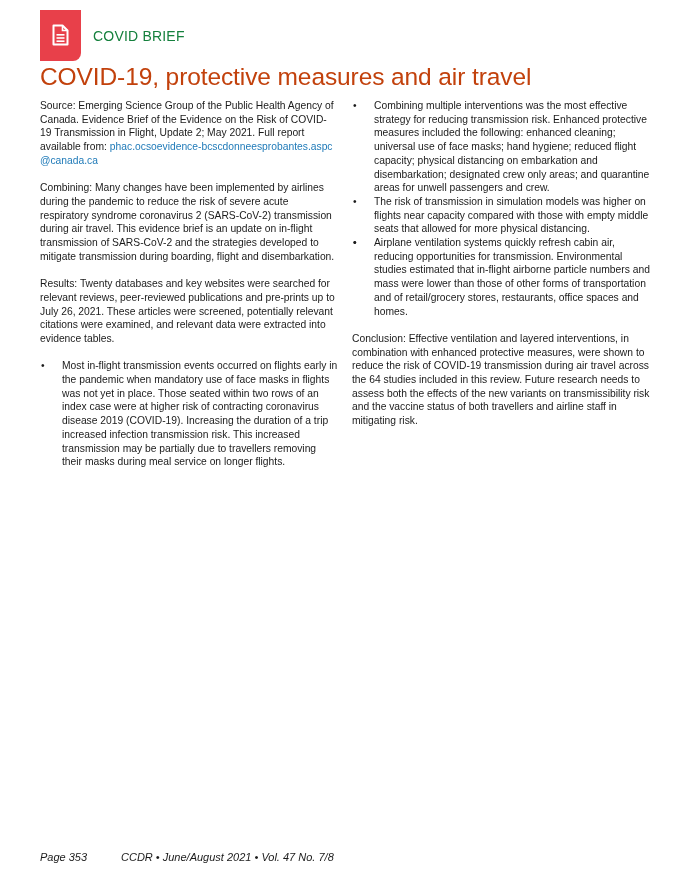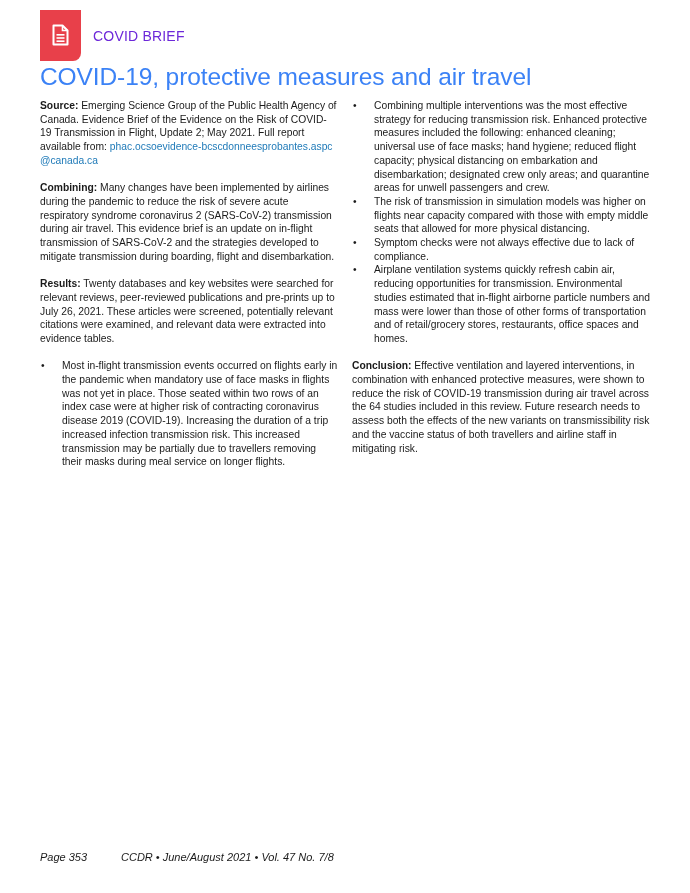--- a/index.html
+++ b/index.html
@@ -2,28 +2,28 @@
 <html><head>
   <meta charset="utf-8">
   <style>
     html, body { margin: 0; padding: 0; background: #ffffff; }
     body { width: 690px; height: 893px; position: relative; overflow: hidden;
            font-family: "Liberation Sans", "DejaVu Sans", sans-serif; color: #1a1a1a; }
     .badge { position: absolute; left: 40px; top: 10px; width: 41px; height: 51px;
              background: #e8404a; border-bottom-right-radius: 8px; }
     .badge svg { position: absolute; left: 12px; top: 14px; }
     .brief-label { position: absolute; left: 93px; top: 28px; font-size: 14px;
-                   color: #6d28d9; letter-spacing: 0.2px; }
+                   color: #15803d; letter-spacing: 0.2px; }
     .title { position: absolute; left: 40px; top: 63px; font-size: 24.5px;
-             font-weight: normal; margin: 0; color: #3b82f6; letter-spacing: -0.1px; }
+             font-weight: normal; margin: 0; color: #c2410c; letter-spacing: -0.1px; }
     .col { position: absolute; top: 99px; width: 298px; font-size: 10.3px; line-height: 13.7px; }
     .col-left { left: 40px; }
     .col-right { left: 352px; width: 300px; }
     .col p { margin: 0 0 13.7px 0; }
-    .col b { font-weight: bold; }
+    .col b { font-weight: normal; }
     .link { color: #1f7ab8; word-break: break-all; }
     ul.bullets { list-style: none; margin: 0 0 13.7px 0; padding: 0; }
     ul.bullets li { position: relative; padding-left: 22px; }
     ul.bullets li .dot { position: absolute; left: 1px; top: 0; }
     .footer { position: absolute; top: 851px; font-size: 11px; color: #1a1a1a; font-style: italic; }
     .footer-page { left: 40px; }
     .footer-journal { left: 121px; }
   </style>
 </head>
 <body>
@@ -52,21 +52,21 @@
   </p>
   <ul class="bullets">
     <li><span class="dot">•</span><span>Most in-flight transmission events occurred on flights early in the pandemic when mandatory use of face masks in flights was not yet in place. Those seated within two rows of an index case were at higher risk of contracting coronavirus disease 2019 (COVID-19). Increasing the duration of a trip increased infection transmission risk. This increased transmission may be partially due to travellers removing their masks during meal service on longer flights.</span></li>
   </ul>
 </div>
 
 <div class="col col-right">
   <ul class="bullets" style="margin-bottom:13.7px;">
     <li><span class="dot">•</span><span>Combining multiple interventions was the most effective strategy for reducing transmission risk. Enhanced protective measures included the following: enhanced cleaning; universal use of face masks; hand hygiene; reduced flight capacity; physical distancing on embarkation and disembarkation; designated crew only areas; and quarantine areas for unwell passengers and crew.</span></li>
     <li><span class="dot">•</span><span>The risk of transmission in simulation models was higher on flights near capacity compared with those with empty middle seats that allowed for more physical distancing.</span></li>
-    <li><span class="dot">•</span><span>Symptom checks were not always effective due to lack of compliance.</span></li>
+    <li><span class="dot">•</span></li>
     <li><span class="dot">•</span><span>Airplane ventilation systems quickly refresh cabin air, reducing opportunities for transmission. Environmental studies estimated that in-flight airborne particle numbers and mass were lower than those of other forms of transportation and of retail/grocery stores, restaurants, office spaces and homes.</span></li>
   </ul>
   <p>
     <b>Conclusion:</b><span> Effective ventilation and layered interventions, in combination with enhanced protective measures, were shown to reduce the risk of COVID-19 transmission during air travel across the 64 studies included in this review. Future research needs to assess both the effects of the new variants on transmissibility risk and the vaccine status of both travellers and airline staff in mitigating risk.</span>
   </p>
 </div>
 
 <div class="footer footer-page">Page 353</div>
 <div class="footer footer-journal">CCDR • June/August 2021 • Vol. 47 No. 7/8</div>
 

